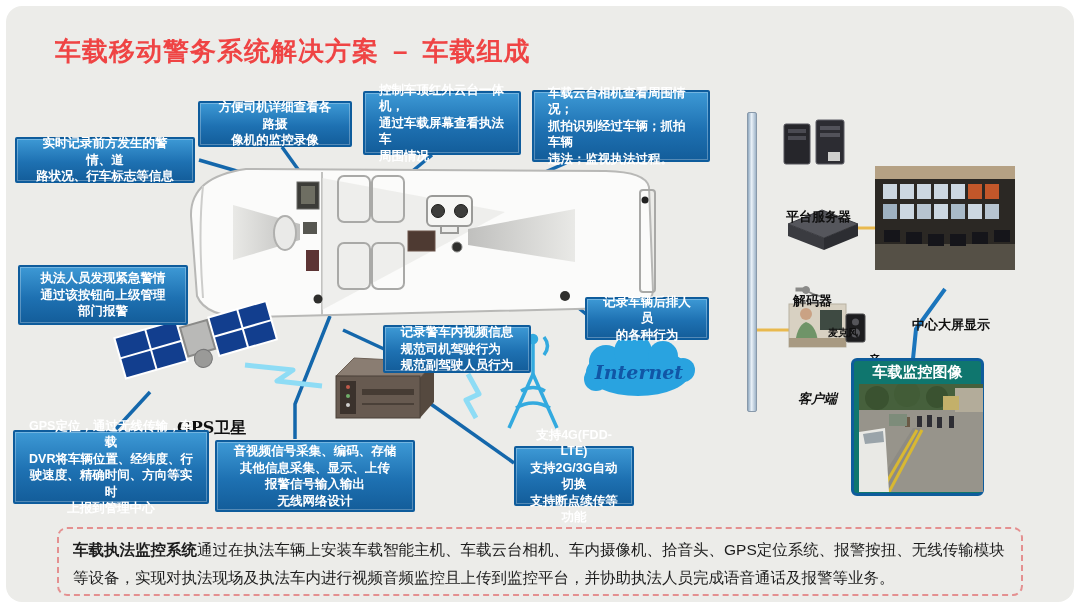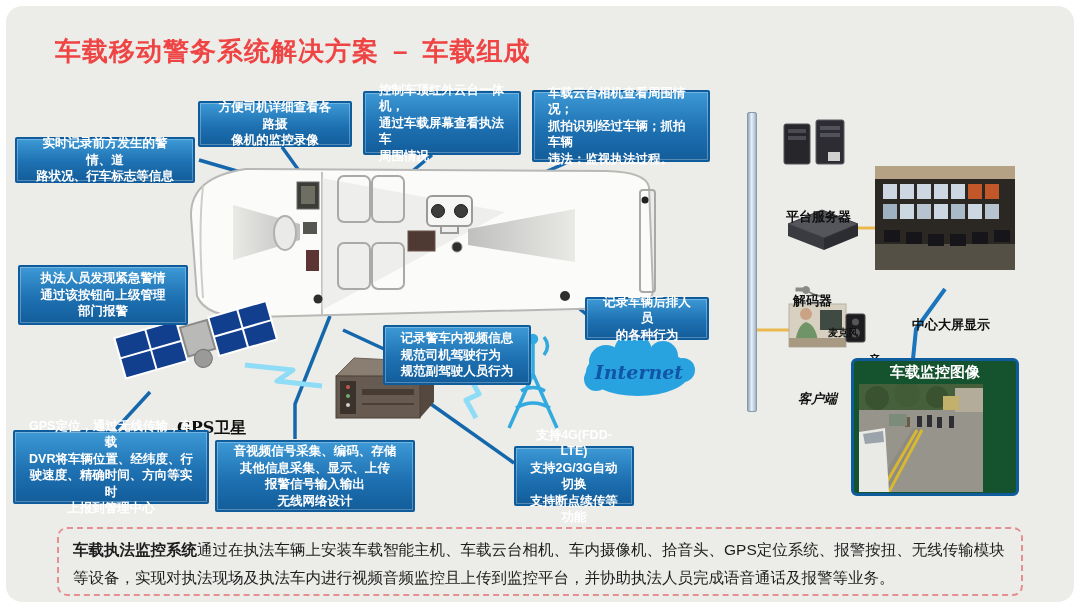--- a/index.html
+++ b/index.html
@@ -16,22 +16,22 @@
            border:2px solid #0e5c9c;box-shadow:inset 0 0 0 1px rgba(255,255,255,.28);
            color:#fff;font-weight:bold;font-size:12.5px;line-height:1.32;
            white-space:pre-line;display:flex;align-items:center;justify-content:center;
            text-align:center;padding:4px 14px;border-radius:2px;}
   .ta-left{text-align:left;}
   .lbl{position:absolute;z-index:4;font-weight:bold;color:#101010;font-size:13px;white-space:nowrap;margin-top:40px;}
   .serif{font-family:"DejaVu Serif","Liberation Serif",serif;font-size:16px;}
   .vlabel{white-space:pre-line;line-height:1.15;}
   .divider-bar{position:absolute;left:747px;top:112px;width:8px;height:298px;z-index:3;
            background:linear-gradient(90deg,#8fa8bf,#e9f1f8 45%,#9fb4c8);border:1px solid #8899aa;border-radius:2px;}
-  .monitor-frame{position:absolute;left:851px;top:358px;width:168px;height:138px;z-index:6;
-           background:#14532d;border:3px solid #0e5c9c;border-radius:6px;box-sizing:border-box;}
+  .monitor-frame{position:absolute;left:851px;top:358px;width:133px;height:138px;z-index:6;
+           background:#0f766e;border:3px solid #0e5c9c;border-radius:6px;box-sizing:border-box;}
   .monitor-frame .cap{display:block;text-align:center;color:#fff;font-weight:bold;
            font-size:15px;padding-top:2px;}
   .monitor-frame svg{position:absolute;left:5px;top:23px;}
   .footer{position:absolute;left:57px;top:527px;width:966px;height:69px;z-index:5;
            border:2px dashed #e49090;border-radius:10px;box-sizing:border-box;
            padding:7px 14px;font-size:15.5px;line-height:1.8;color:#1c1c1c;}
   .footer b{font-weight:bold;}
 </style>
 </head>
 <body>
@@ -234,21 +234,21 @@
 通过该按钮向上级管理
 部门报警</div>
 <div class="callout" style="left:13px;top:430px;width:196px;height:74px;">GPS定位，通过无线传输，车载
 DVR将车辆位置、经纬度、行
 驶速度、精确时间、方向等实时
 上报到管理中心</div>
 <div class="callout" style="left:215px;top:440px;width:200px;height:72px;">音视频信号采集、编码、存储
 其他信息采集、显示、上传
 报警信号输入输出
 无线网络设计</div>
-<div class="callout ta-left" style="left:383px;top:325px;width:148px;height:60px;">记录警车内视频信息
+<div class="callout ta-left" style="left:383px;top:325px;width:148px;height:48px;">记录警车内视频信息
 规范司机驾驶行为
 规范副驾驶人员行为</div>
 <div class="callout" style="left:585px;top:297px;width:124px;height:43px;">记录车辆后排人员
 的各种行为</div>
 <div class="callout" style="left:514px;top:446px;width:120px;height:60px;">支持4G(FDD-LTE)
 支持2G/3G自动切换
 支持断点续传等功能</div>
 
 <div class="divider-bar"></div>
 

